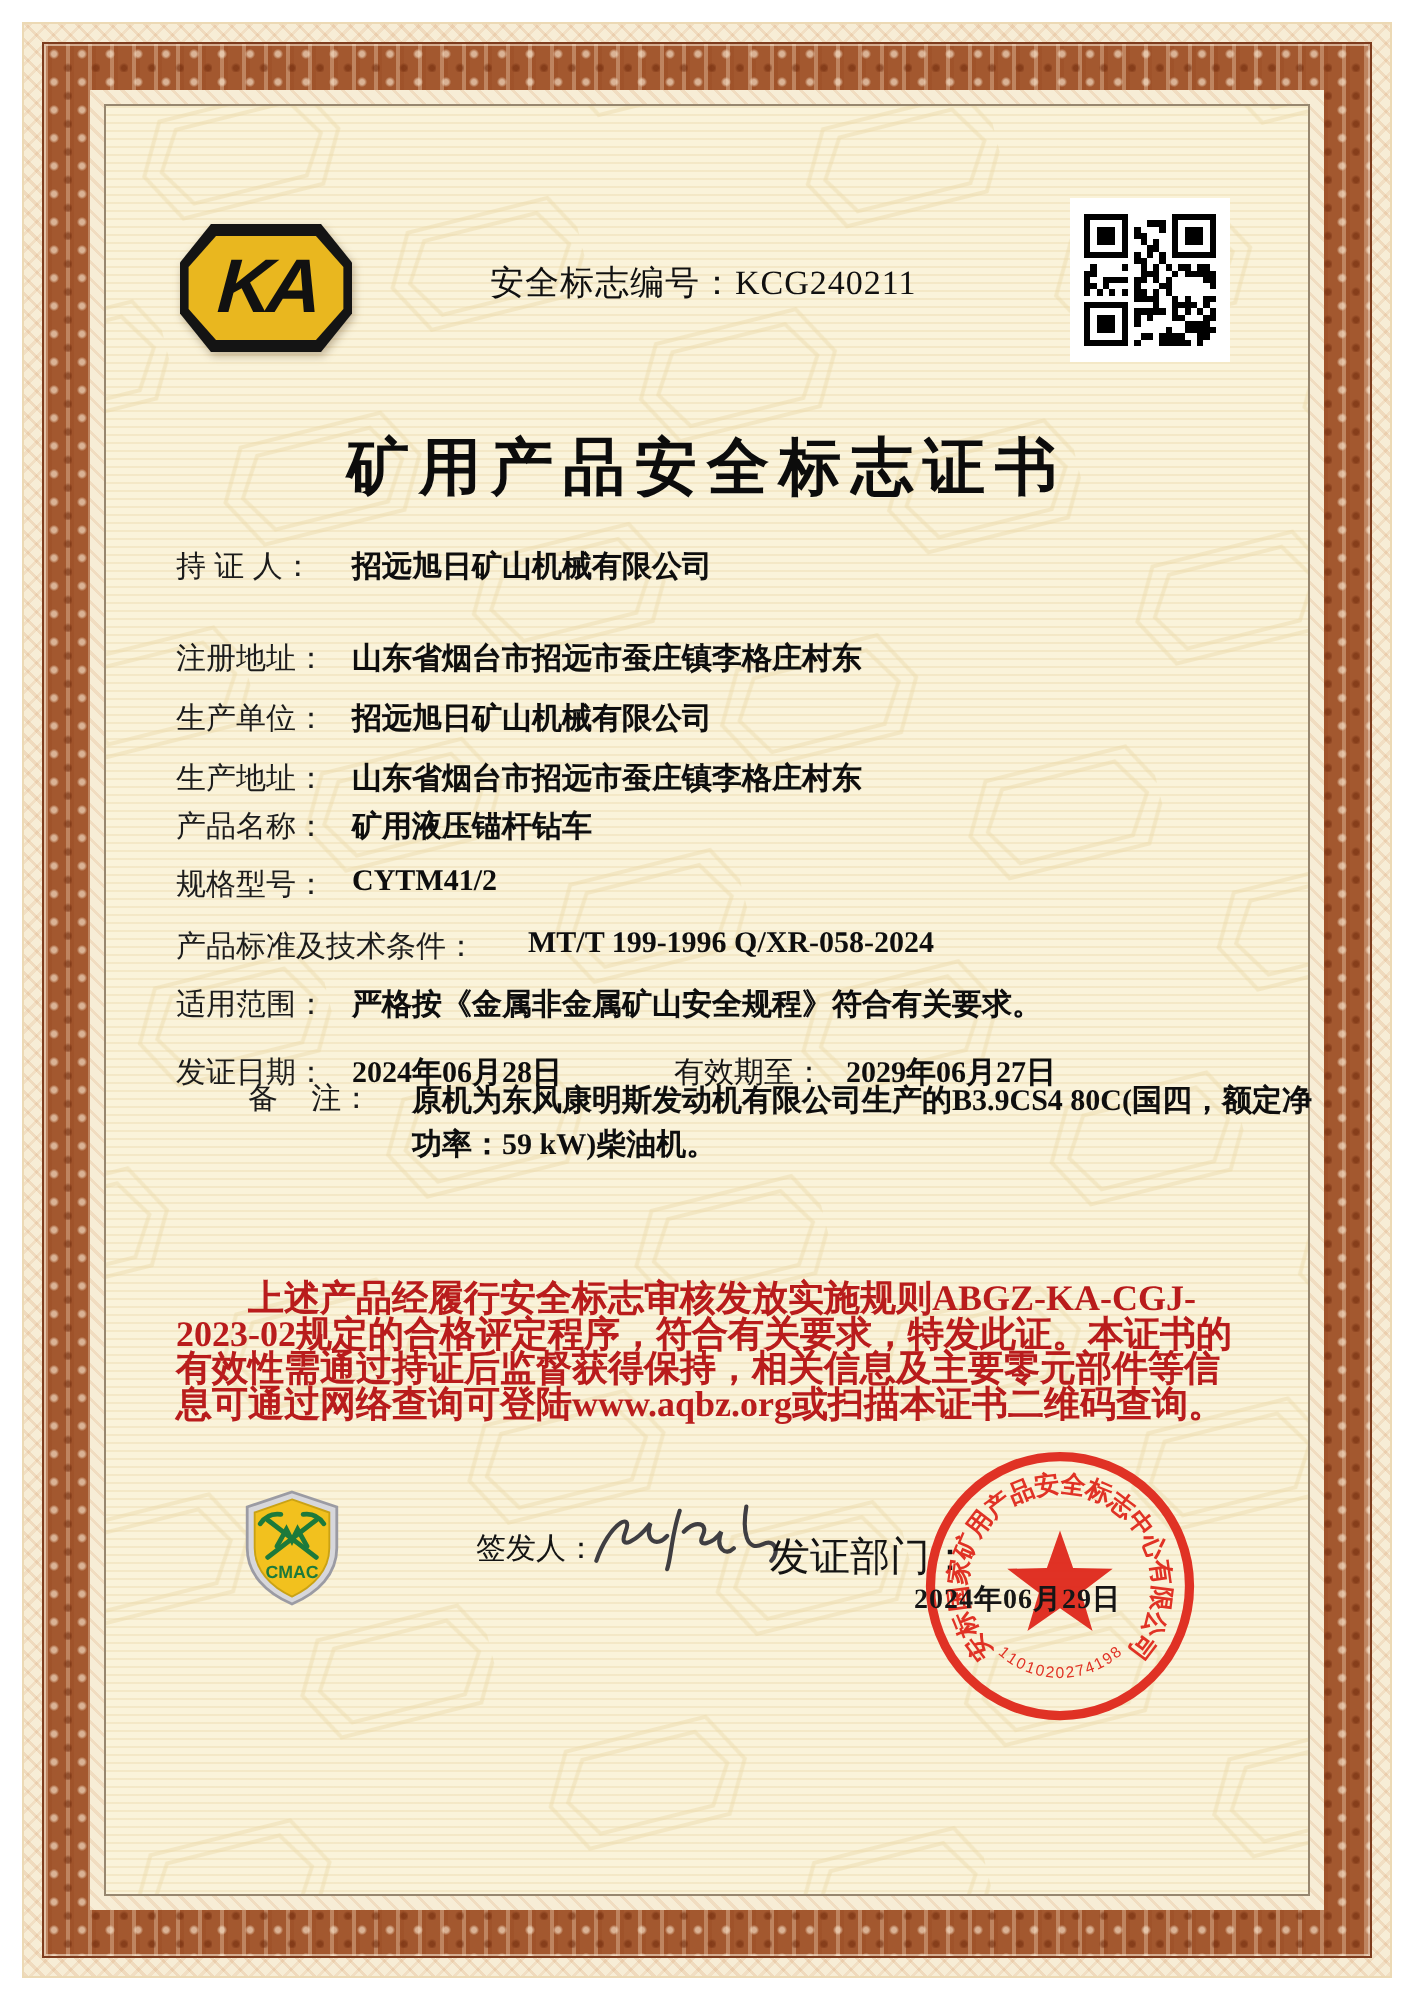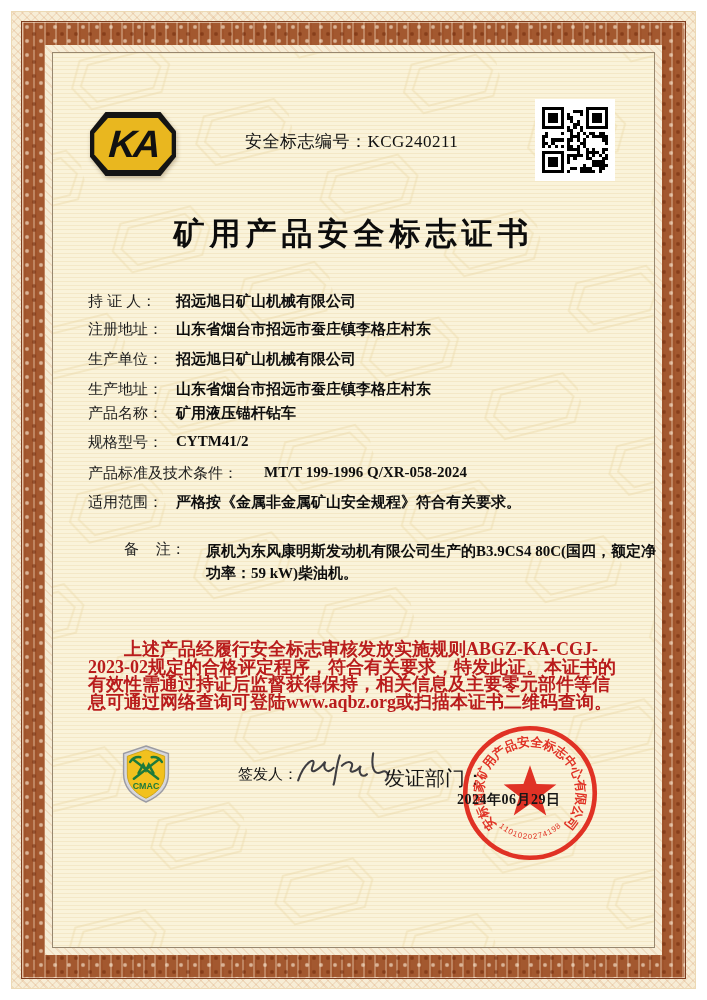--- a/index.html
+++ b/index.html
@@ -39,21 +39,21 @@
 
   
   .title{position:absolute;left:0;right:0;top:213px;text-align:center;font-size:31px;font-weight:bold;
     letter-spacing:5px;color:#0c0c0c;}
 
   
   .row{position:absolute;left:88px;display:flex;align-items:flex-start;font-size:15px;}
   .lbl{flex:none;width:88px;font-family:"Liberation Sans",sans-serif;color:#1c1c1c;white-space:pre;}
   .lbl.auto{width:auto;}
   .val{font-weight:bold;color:#0e0e0e;}
-  .r0{top:292px}.r1{top:320px}.r2{top:350px}.r3{top:380px}
+  .r0{top:274px}.r1{top:320px}.r2{top:350px}.r3{top:380px}
   .r4{top:404px}.r5{top:433px}.r6{top:464px}.r7{top:493px}
   .r6 .val{margin-left:26px;}
   .row-dates{top:527px;}
   .row-dates .val1{width:161px;font-weight:bold;}
   .row-dates .lbl2{flex:none;width:86px;font-family:"Liberation Sans",sans-serif;white-space:pre;}
   .row-remark{top:540px;margin-left:36px;}
   .row-remark .lbl{width:82px;}
   .row-remark .val{width:455px;line-height:22px;}
 
   
@@ -267,20 +267,26 @@
   </div>
   <div class="row r6">
     <span class="lbl auto">产品标准及技术条件：</span>
     <span class="val">MT/T 199-1996 Q/XR-058-2024</span>
   </div>
   <div class="row r7">
     <span class="lbl">适用范围：</span>
     <span class="val">严格按《金属非金属矿山安全规程》符合有关要求。</span>
   </div>
 
+  <div class="row row-dates">
+    <span class="lbl">发证日期：</span>
+    <span class="val val1">2024年06月28日</span>
+    <span class="lbl2">有效期至：</span>
+    <span class="val">2029年06月27日</span>
+  </div>
 
   <div class="row row-remark">
     <span class="lbl">备    注：</span>
     <span class="val">原机为东风康明斯发动机有限公司生产的B3.9CS4 80C(国四，额定净功率：59 kW)柴油机。</span>
   </div>
 
   <div class="statement">上述产品经履行安全标志审核发放实施规则ABGZ-KA-CGJ-2023-02规定的合格评定程序，符合有关要求，特发此证。本证书的有效性需通过持证后监督获得保持，相关信息及主要零元部件等信息可通过网络查询可登陆www.aqbz.org或扫描本证书二维码查询。</div>
 
   <svg class="cmac" width="56" height="60" viewBox="0 0 60 64" xmlns="http://www.w3.org/2000/svg">
     <path d="M30 2 L54 10 V32 C54 46 44 56 30 62 C16 56 6 46 6 32 V10 Z" fill="#d7d7db" stroke="#9b9ba3" stroke-width="1.5"></path>

